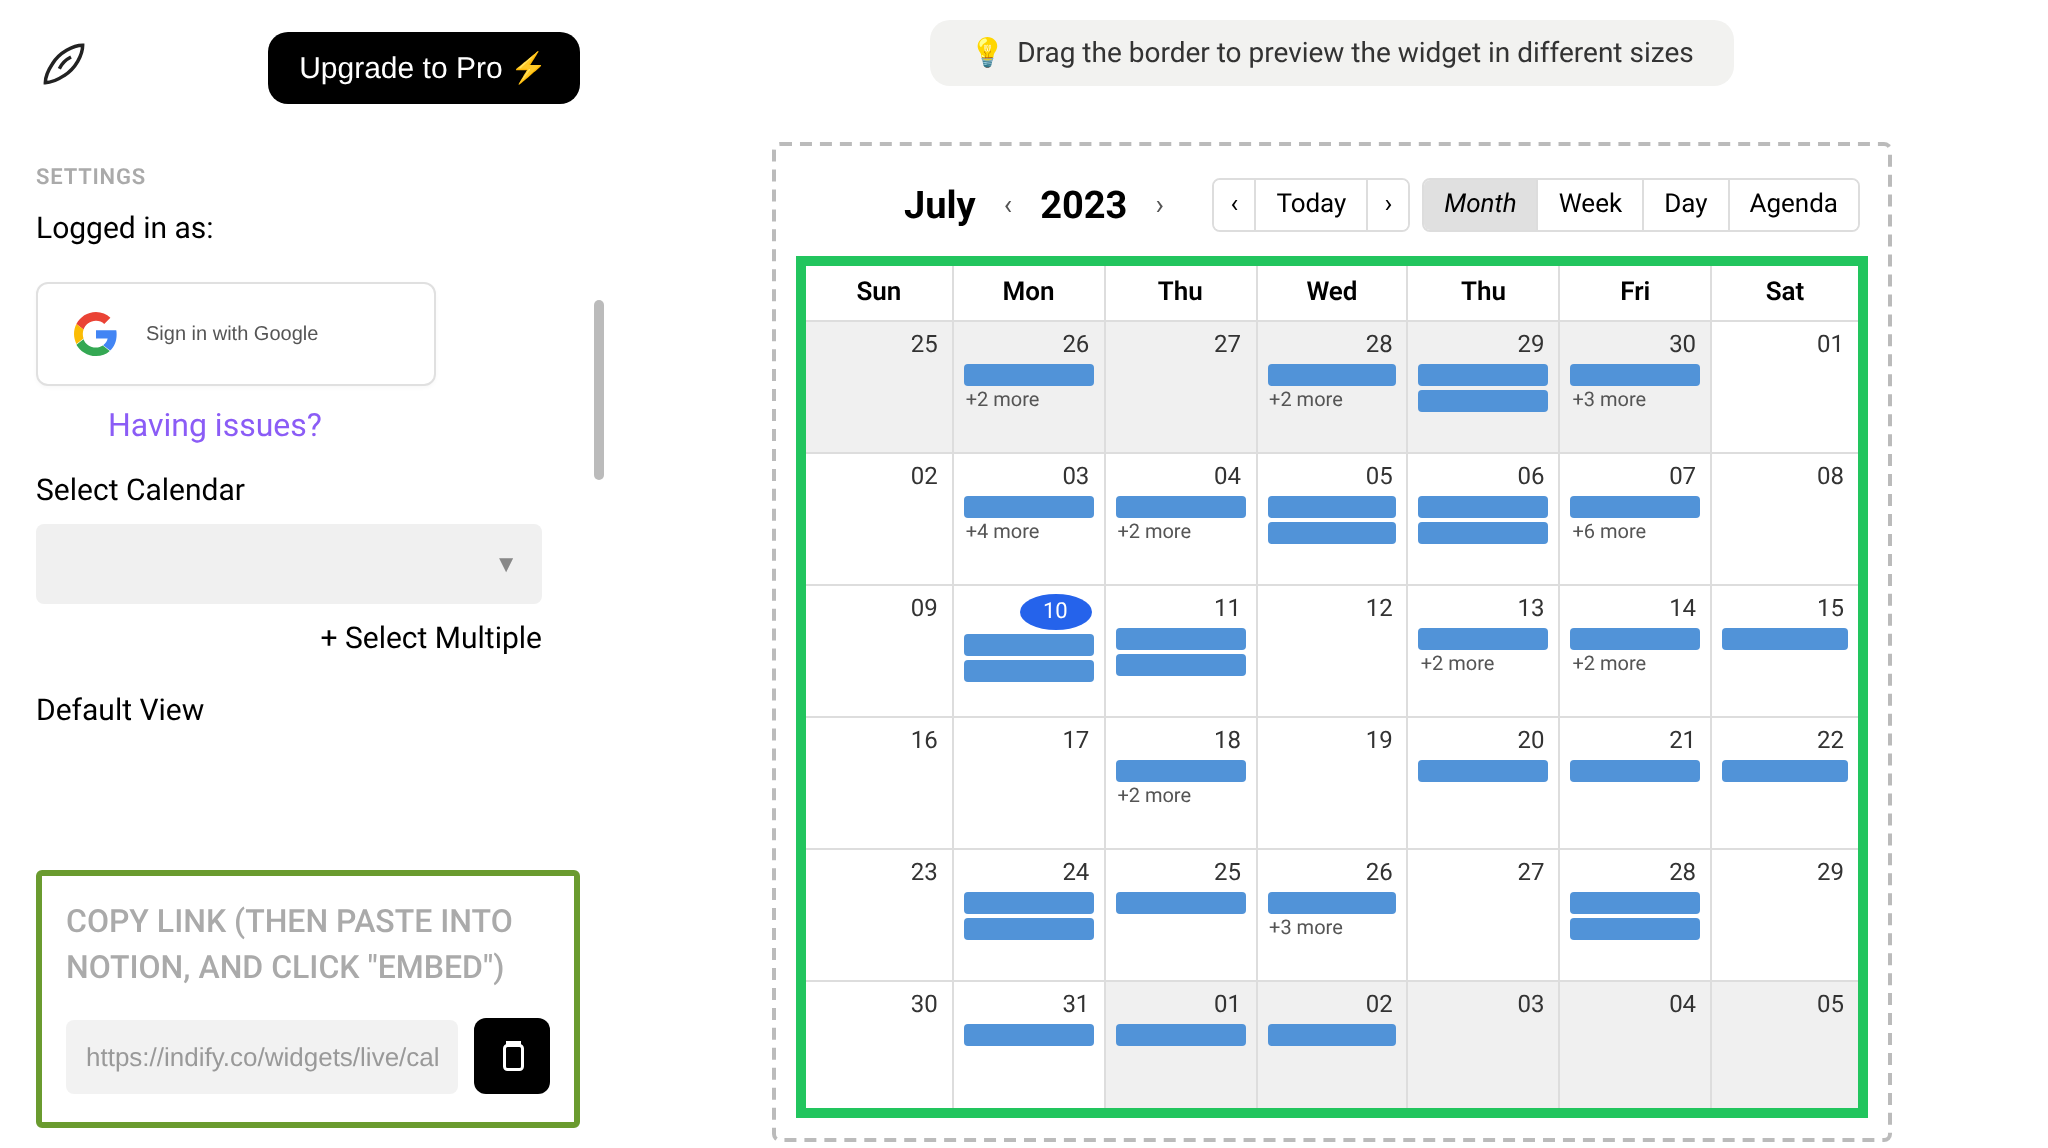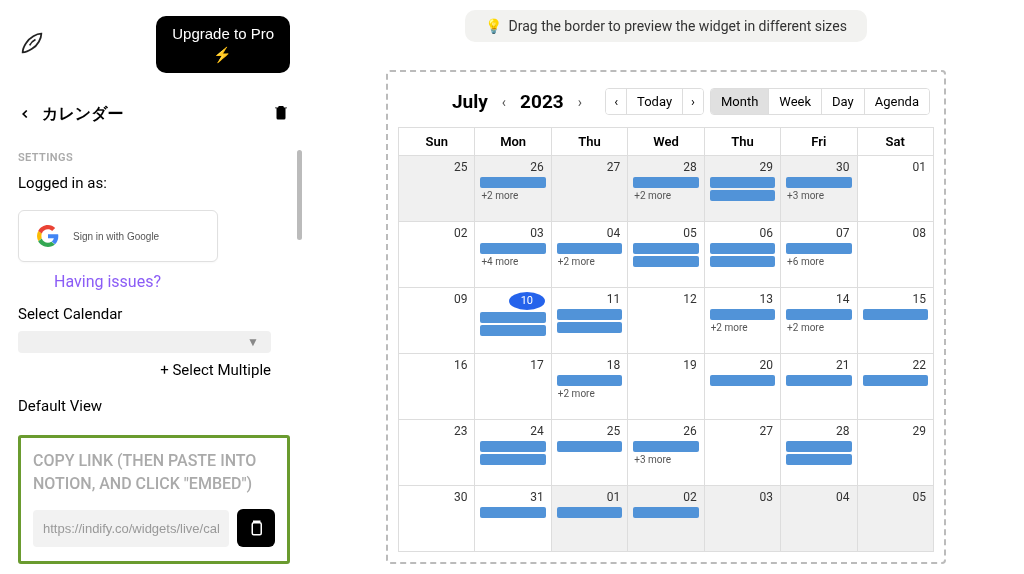--- a/index.html
+++ b/index.html
@@ -2,21 +2,21 @@
 <html><head>
 <meta charset="utf-8">
 <style>
 * { box-sizing: border-box; margin: 0; padding: 0; }
 body { font-family: -apple-system, BlinkMacSystemFont, "Segoe UI", Roboto, Helvetica, Arial, sans-serif; background: #fff; width: 1024px; height: 574px; overflow: hidden; }
 
 .app { display: flex; width: 100%; height: 100%; }
 .sidebar { width: 308px; height: 100%; padding: 16px 18px 0 18px; display: flex; flex-direction: column; position: relative; background:#fff; }
 .top-row { display: flex; align-items: center; justify-content: space-between; margin-bottom: 30px; }
 .logo svg { width: 28px; height: 28px; }
-.upgrade-btn { background: #000; color: #fff; border: none; border-radius: 10px; padding: 9px 16px; font-size: 15px; font-weight: 500; cursor: pointer; display:flex; align-items:center; gap:4px;flex-direction:column;}
+.upgrade-btn { background: #000; color: #fff; border: none; border-radius: 10px; padding: 9px 16px; font-size: 15px; font-weight: 500; cursor: pointer; display:flex; align-items:center; gap:4px;}
 .upgrade-btn .bolt { color:#FFD600; }
 
 .title-row { display: flex; align-items: center; justify-content: space-between; margin-bottom: 26px; }
 .title-left { display: flex; align-items: center; gap: 10px; }
 .back-icon { font-size: 18px; cursor: pointer; display:flex; align-items:center; }
 .title-text { font-size: 16px; font-weight: 600; }
 .trash-icon { cursor:pointer; }
 
 .settings-label { font-size: 11px; font-weight: 600; color: #aaa; letter-spacing: .4px; margin-bottom: 10px; }
 .logged-in { font-size: 15px; margin-bottom: 18px; }
@@ -46,24 +46,24 @@
 
 .cal-toolbar { display:flex; align-items:center; justify-content:space-between; margin: 4px 4px 12px 4px; }
 .cal-title { display:flex; align-items:center; gap: 12px; font-size: 19px;}
 .cal-month { font-weight:700; margin-left:50px;}
 .cal-year { font-weight:700;}
 .nav-arrow { font-size:14px; color:#555; cursor:pointer; padding:0 2px;}
 .toolbar-right { display:flex; align-items:center; gap:6px; }
 .btn-group { display:flex; border:1px solid #ddd; border-radius:4px; overflow:hidden; }
 .btn-group .seg { padding: 5px 10px; font-size: 13px; background:#fff; cursor:pointer; border-right:1px solid #ddd; display:flex; align-items:center;}
 .btn-group .seg:last-child { border-right:none;}
-.btn-group .seg.active { background:#e0e0e0; }
+.btn-group .seg.active { background:#e0e0e0;font-style:italic; }
 .btn-group .seg.arrow { padding:5px 8px; }
 
-.calendar-table { width:100%; border-collapse: collapse; table-layout:fixed; border:1px solid #22c55e; }
+.calendar-table { width:100%; border-collapse: collapse; table-layout:fixed; border:5px solid #22c55e; }
 .calendar-table th { font-size:13px; font-weight:600; padding:6px 0; border:1px solid #ddd; background:#fff;}
 .calendar-table td { height:66px; vertical-align:top; border:1px solid #ddd; padding:2px 2px; position:relative; }
 .calendar-table td .num { text-align:right; font-size:12px; padding: 2px 5px 1px 0; color:#333; }
 .off-month { background:#f0f0f0; }
 .today-badge { display:inline-block; background:#2563eb; color:#fff; border-radius:50%; width:36px; height:18px; line-height:18px; text-align:center; font-size:11px; float:right; margin-right:4px; margin-top:2px;}
 .event-bar { background:#5193d8; height:11px; border-radius:2px; margin: 2px 3px 2px 3px; }
 .more-label { font-size:10px; color:#555; margin-left:4px; margin-top:1px;}
 </style>
 </head>
 <body>
@@ -76,35 +76,20 @@
             <path d="M20 4c-4 0-10 3-13 8-2 3-3 6-3 8 2 0 5-1 8-3 5-3 8-9 8-13z"></path>
             <path d="M10 14c1-2 3-4 5-5"></path>
           </svg>
       </span>
       <button class="upgrade-btn">
         <span>Upgrade to Pro</span>
         <span class="bolt">⚡</span>
       </button>
     </div>
 
-    <div class="title-row">
-      <div class="title-left">
-        <span class="back-icon">
-          <svg width="14" height="14" viewBox="0 0 24 24" fill="none" stroke="#000" stroke-width="3">
-              <polyline points="15 18 9 12 15 6"></polyline>
-            </svg>
-        </span>
-        <span class="title-text">カレンダー</span>
-      </div>
-      <span class="trash-icon">
-        <svg width="18" height="18" viewBox="0 0 24 24" fill="#000">
-            <path d="M6 7h12v13a2 2 0 0 1-2 2H8a2 2 0 0 1-2-2V7zm3-3h6l1 2H8l1-2zM4 6h16v1H4z"></path>
-          </svg>
-      </span>
-    </div>
 
     <div class="settings-label">SETTINGS</div>
     <div class="logged-in">Logged in as:</div>
 
     <button class="google-btn">
       <svg class="g-logo" viewBox="0 0 48 48">
           <path fill="#EA4335" d="M24 9.5c3.5 0 6.6 1.2 9 3.5l6.7-6.7C35.6 2.3 30.1 0 24 0 14.6 0 6.5 5.4 2.6 13.2l7.8 6C12.3 13.3 17.6 9.5 24 9.5z"></path>
           <path fill="#4285F4" d="M46.5 24.5c0-1.6-.1-3.1-.4-4.5H24v9h12.7c-.6 3-2.3 5.5-4.9 7.2l7.6 5.9c4.4-4.1 7.1-10.1 7.1-17.6z"></path>
           <path fill="#FBBC05" d="M10.4 28.8c-.5-1.5-.8-3.1-.8-4.8s.3-3.3.8-4.8l-7.8-6C1 16.6 0 20.2 0 24s1 7.4 2.6 10.8l7.8-6z"></path>
           <path fill="#34A853" d="M24 48c6.1 0 11.3-2 15-5.5l-7.6-5.9c-2 1.4-4.6 2.2-7.4 2.2-6.4 0-11.7-3.8-13.6-9.2l-7.8 6C6.5 42.6 14.6 48 24 48z"></path>

